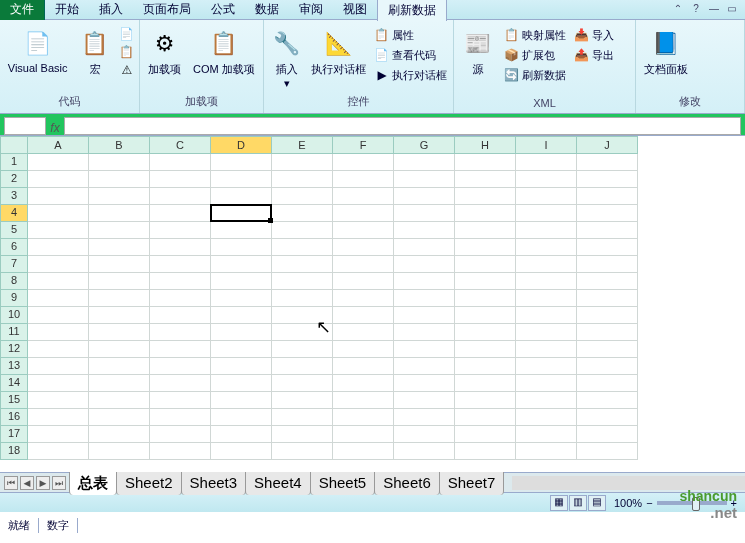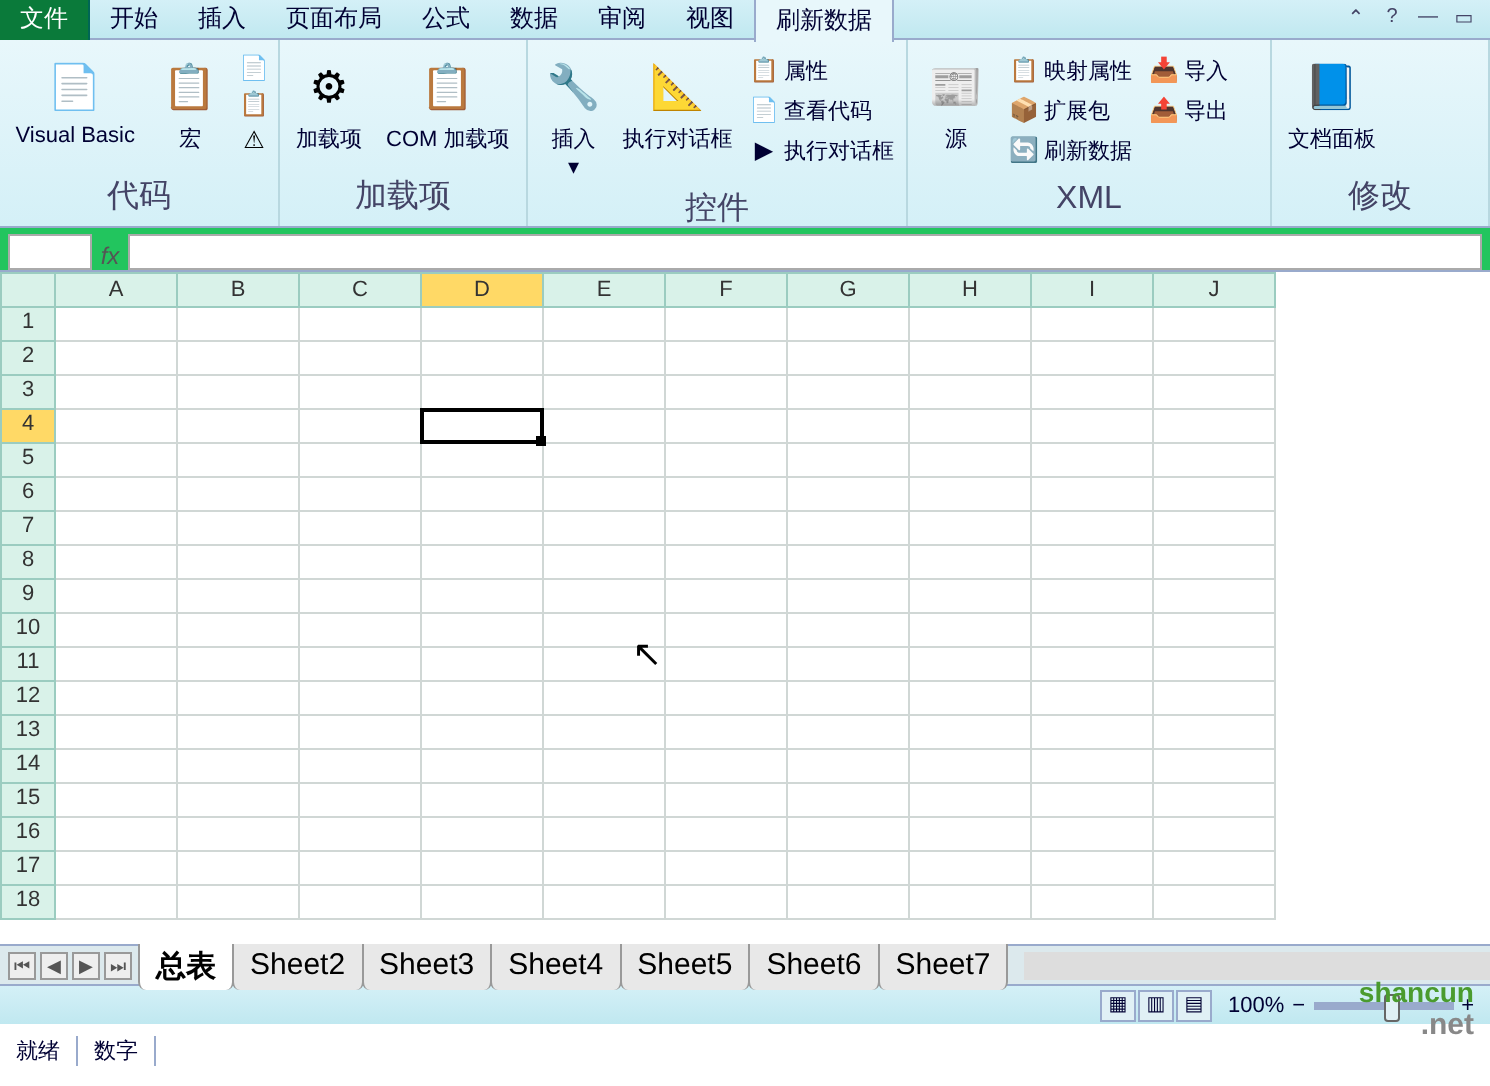--- a/index.html
+++ b/index.html
@@ -8,21 +8,21 @@
 .menubar { height: 20px; background: linear-gradient(#d4f0f7, #c0e8f0); border-bottom: 1px solid #9ac; display: flex; align-items: center; }
 .menubar .tab { padding: 2px 10px; color: #003; cursor: pointer; text-align: center; }
 .menubar .tab.file { background: #0a7a3a; color: #fff; border-right: 1px solid #065; }
 .menubar .tab.active { background: #e8f7fb; border-top: 1px solid #9ac; border-left: 1px solid #9ac; border-right: 1px solid #9ac; }
 .menubar .wincontrols { margin-left: auto; display: flex; gap: 4px; padding-right: 6px; }
 .wc { width: 14px; height: 14px; font-size: 10px; text-align: center; color: #446; }
 
 .ribbon { height: 94px; background: linear-gradient(#e8f7fb, #d4f0f7); border-bottom: 1px solid #9ac; display: flex; }
 .rgroup { border-right: 1px solid #b8d8e0; display: flex; flex-direction: column; padding: 2px 4px; }
 .rgroup-body { flex: 1; display: flex; align-items: flex-start; gap: 4px; padding-top: 4px; }
-.rgroup-label { text-align: center; font-size: 16px; color: #446; padding: 2px 0; }
+.rgroup-label { text-align: center; font-size: 11px; color: #446; padding: 2px 0; }
 .rbtn { display: flex; flex-direction: column; align-items: center; padding: 2px 4px; gap: 2px; cursor: pointer; min-width: 36px; }
 .rbtn-lbl { font-size: 11px; color: #003; text-align: center; white-space: nowrap; }
 .ricon { width: 32px; height: 32px; display: flex; align-items: center; justify-content: center; font-size: 22px; }
 .ricon-sm { width: 16px; height: 16px; font-size: 12px; display: inline-flex; align-items: center; justify-content: center; }
 .rcol { display: flex; flex-direction: column; gap: 2px; }
 .rrow { display: flex; align-items: center; gap: 2px; white-space: nowrap; font-size: 11px; color: #003; cursor: pointer; padding: 1px 2px; }
 
 .formulabar { height: 22px; background: #22c55e; border-bottom: 1px solid #9ac; display: flex; align-items: flex-end; }
 .namebox { width: 42px; height: 18px; border: 1px solid #aaa; background: #fff; margin-left: 4px; font-size: 11px; padding: 1px 3px; }
 .fx { width: 18px; text-align: center; font-style: italic; color: #555; }

